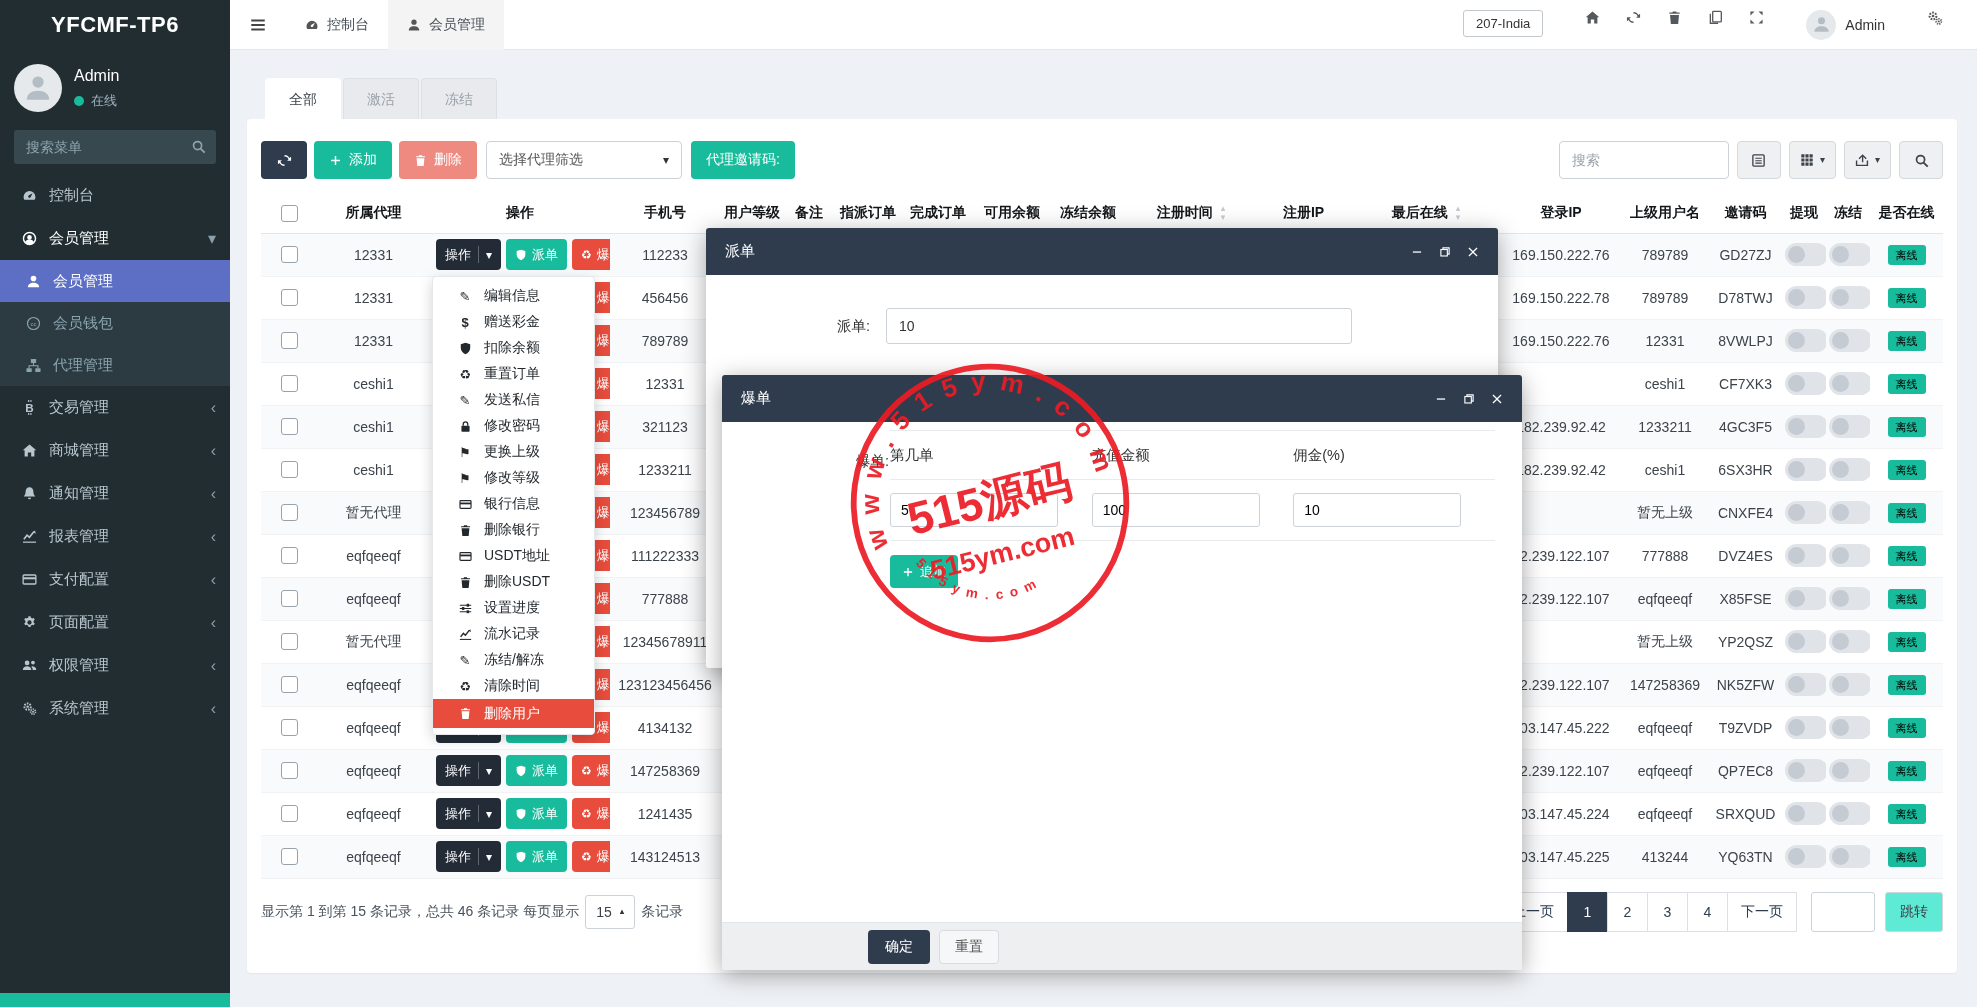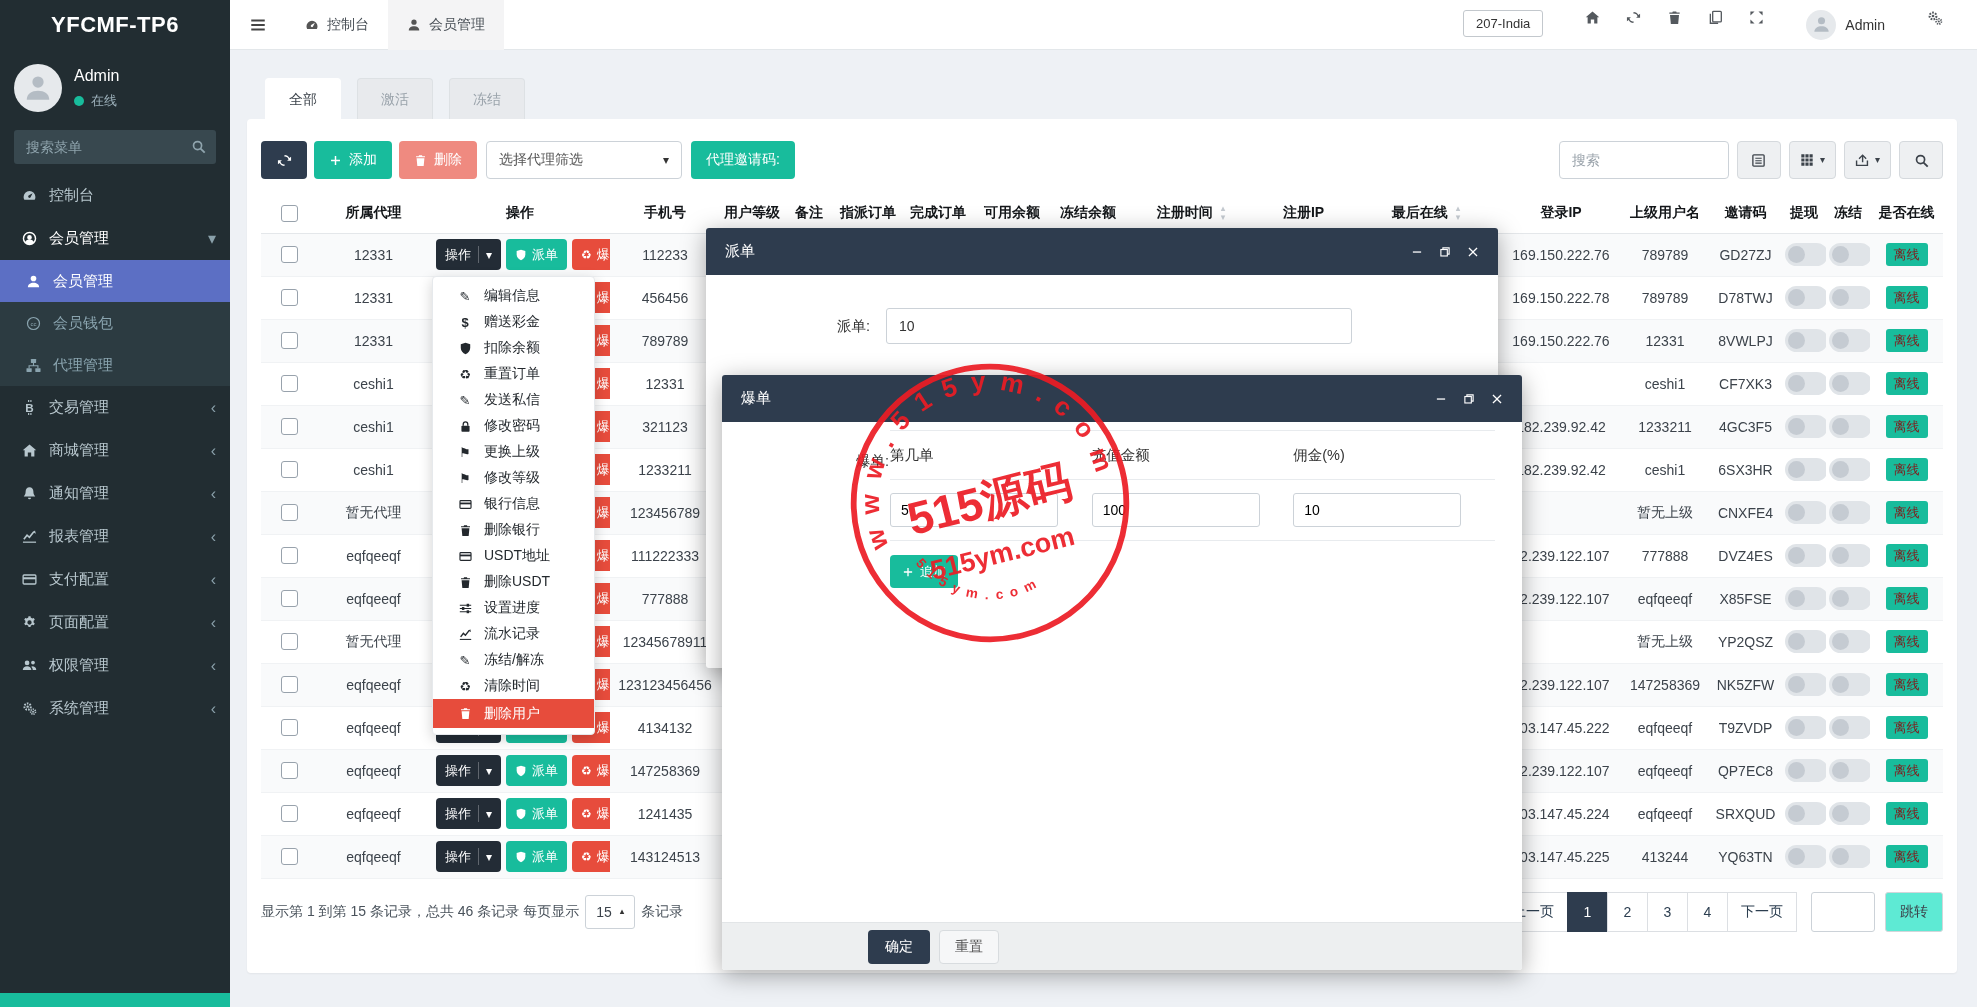--- a/index.html
+++ b/index.html
@@ -44,21 +44,21 @@
   .nright{margin-left:auto;display:flex;align-items:flex-start;gap:42px;padding-right:34px}
   .region{border:1px solid #c3c8cd;border-radius:3px;padding:5px 12px;font-size:13px;color:#333;cursor:pointer;white-space:nowrap}
   .nico{font-size:15px;color:#54595e;cursor:pointer}
   .nuser{display:flex;align-items:center;gap:9px}
   .avatar.sm{width:30px;height:30px;font-size:19px}
   .admin-name{font-size:14px;color:#333}
 
   
   .content{position:absolute;left:230px;top:50px;right:0;bottom:0;padding:28px 20px 0 17px}
   .ftabs{display:flex;padding-left:18px}
-  .ftab{height:41px;line-height:41px;padding:0 23px;font-size:14px;color:#9aa3ab;background:#e8eaed;border:1px solid #dde1e4;border-bottom:none;margin-right:16px;border-radius:4px 4px 0 0;cursor:pointer}
+  .ftab{height:41px;line-height:41px;padding:0 23px;font-size:14px;color:#9aa3ab;background:#e8eaed;border:1px solid #dde1e4;border-bottom:none;margin-right:2px;border-radius:4px 4px 0 0;cursor:pointer}
   .ftab.active{background:#fff;color:#3c434b;border-color:#fff}
   .panel{background:#fff;border-radius:4px;height:854px;padding:22px 14px 0;position:relative;box-shadow:0 1px 2px rgba(0,0,0,.05)}
   .toolbar{display:flex;align-items:center;gap:7px}
   .btn{border:none;border-radius:4px;height:38px;display:inline-flex;align-items:center;gap:7px;font-size:14px;cursor:pointer;padding:0 15px;color:#fff;font-family:inherit}
   .btn .ico{font-size:13px}
   .b-refresh{background:#2e3c4e;width:46px;justify-content:center;padding:0}
   .b-add{background:#18bc9c}
   .b-del{background:#ef8a80}
   .sel{width:196px;height:38px;border:1px solid #ccd2d8;border-radius:4px;display:flex;align-items:center;padding:0 12px;font-size:14px;color:#555;background:#fff;cursor:pointer;margin-left:2px}
   .sel .slbl{flex:1}
@@ -79,21 +79,21 @@
   .cb{width:17px;height:17px;border:1.5px solid #98a2ac;border-radius:3px;display:inline-block;background:#fff;vertical-align:middle;cursor:pointer}
   .acts{display:flex;gap:5px;justify-content:flex-start;padding-left:3px}
   .rbtn{border:none;border-radius:4px;height:31px;display:inline-flex;align-items:center;gap:5px;padding:0 9px;font-size:13px;color:#fff;cursor:pointer;font-family:inherit;white-space:nowrap}
   .rb-op{background:#232c36}
   .opsep{width:1px;height:17px;background:rgba(255,255,255,.28);margin:0 2px}
   .rb-pd{background:#18bc9c}
   .rb-bd{background:#e74c3c}
   .rbtn .ico{font-size:12px}
   .toggle{width:43px;height:23px;border-radius:12px;background:#e0e4e8;display:inline-block;position:relative;cursor:pointer;vertical-align:middle}
   .knob{position:absolute;left:3px;top:3px;width:17px;height:17px;border-radius:50%;background:#c5cbd2}
-  .badge-on{background:#18bc9c;color:#7f1d1d;font-size:13px;padding:4px 8px;border-radius:3px}
+  .badge-on{background:#18bc9c;color:#000000;font-size:11px;padding:4px 8px;border-radius:3px}
 
   
   .tfoot{display:flex;align-items:center;margin-top:13px;justify-content:space-between}
   .summary{font-size:14px;color:#49525b;display:flex;align-items:center;gap:6px}
   .psize{border:1px solid #ccd2d8;border-radius:3px;height:34px;padding:0 10px;display:inline-flex;align-items:center;gap:8px;color:#3c434b;cursor:pointer}
   .psize .cico{font-size:9px;color:#333}
   .pager{display:flex;align-items:center}
   #pages{display:inline-flex}
   .pg{min-width:41px;height:40px;border:1px solid #dcdfe3;background:#fff;color:#2c3e50;display:inline-flex;align-items:center;justify-content:center;font-size:14px;padding:0 13px;margin-left:-1px;cursor:pointer}
   .pg.num{padding:0}

